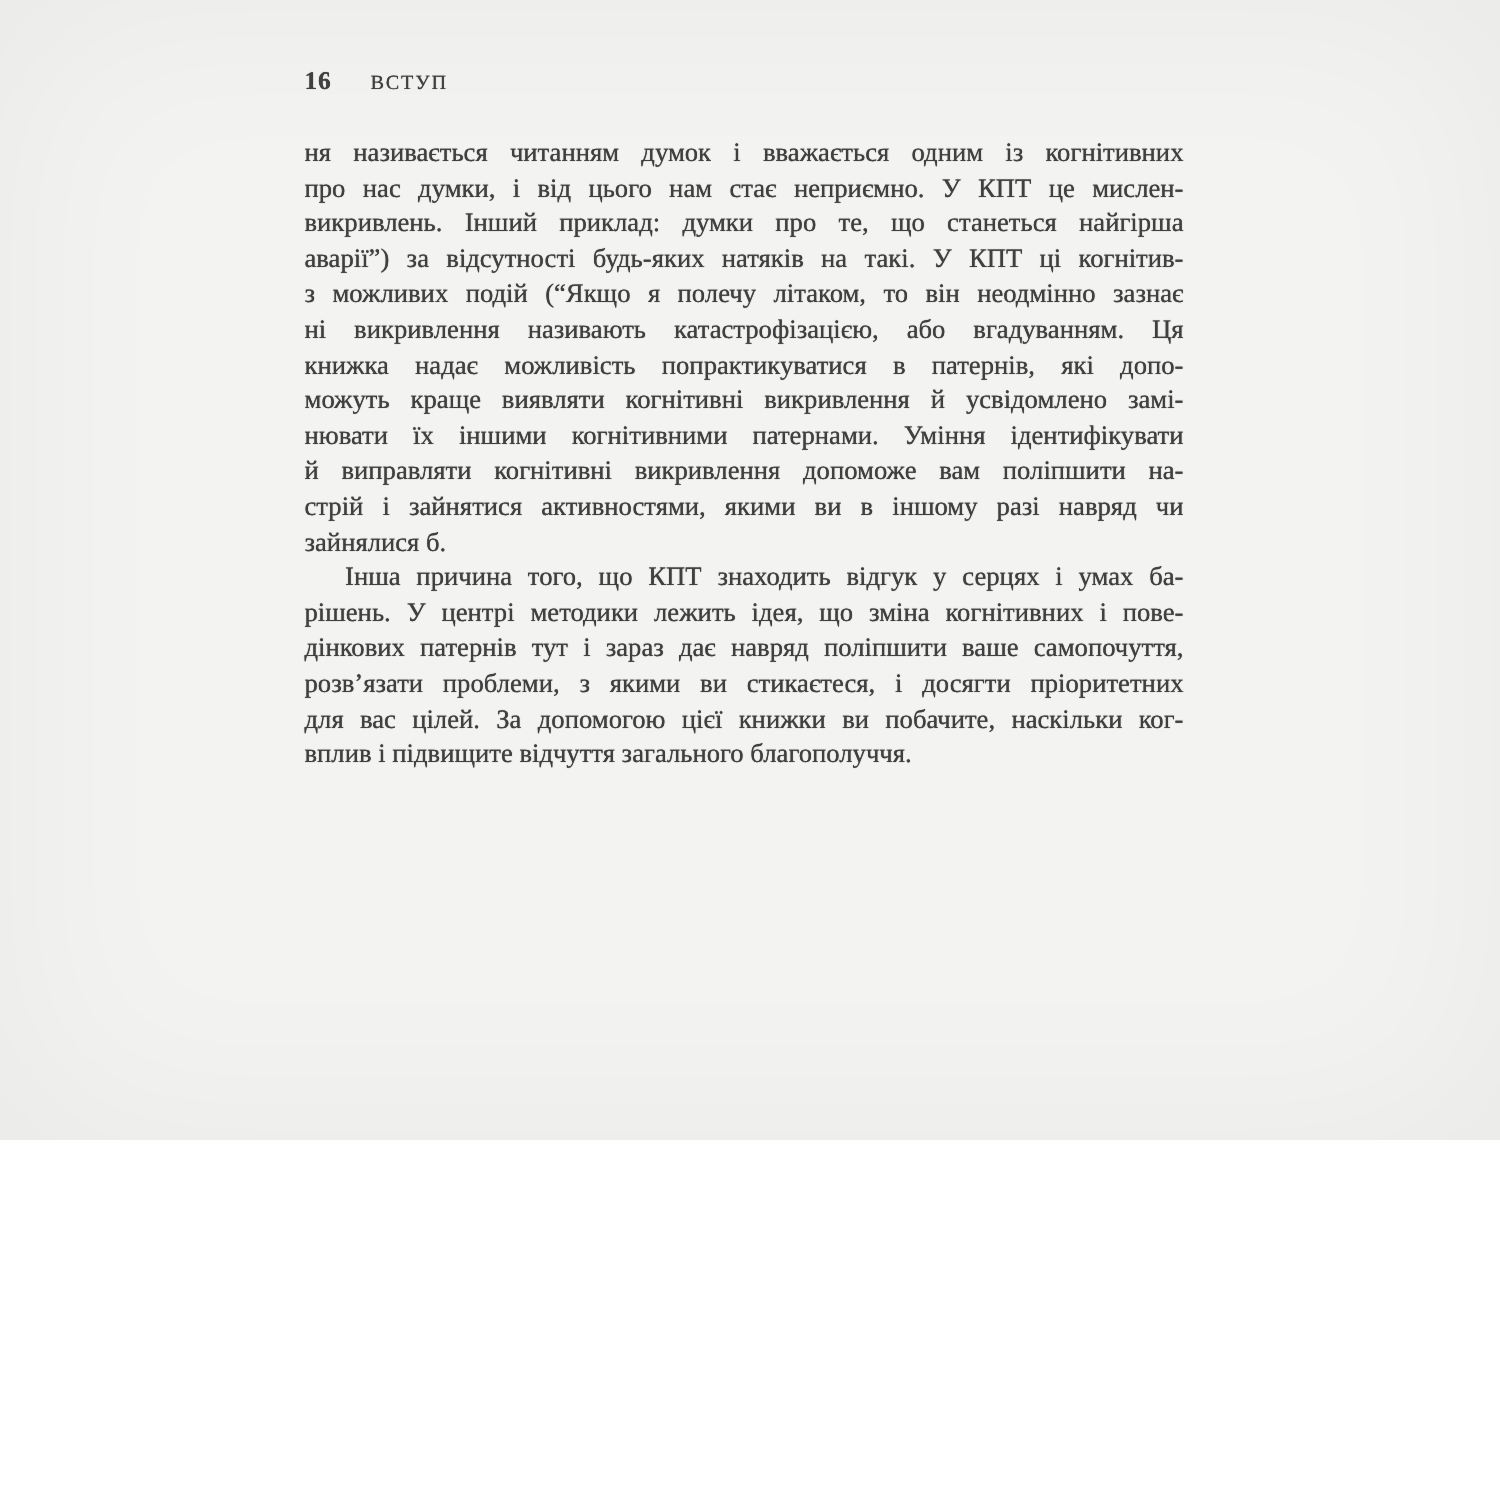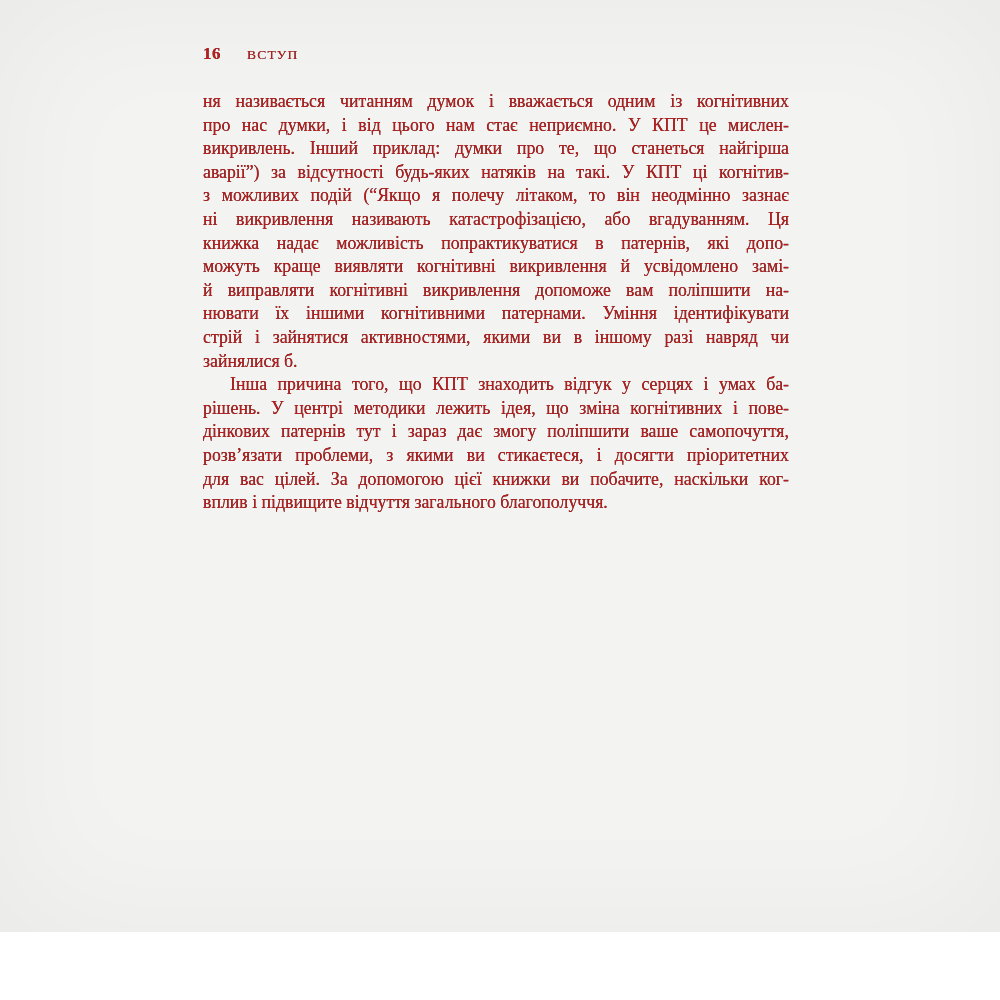--- a/index.html
+++ b/index.html
@@ -2,26 +2,26 @@
 <html><head>
 <meta charset="utf-8">
 <style>
   html, body {
     margin: 0;
     padding: 0;
   }
   .page {
     position: relative;
     width: 1000px;
-    height: 932px;
+    height: 760px;
     background: #f3f3f1;
     box-shadow: inset 0 0 140px rgba(0,0,0,0.045);
     overflow: hidden;
     font-family: "Liberation Serif", "DejaVu Serif", serif;
-    color: #b91c1c;
+    color: #404040;
   }
   .running-header {
     position: absolute;
     left: 203px;
     top: 44px;
     display: flex;
     align-items: baseline;
     gap: 26px;
     text-shadow: 0 0 0.5px rgba(40,40,40,0.85);
   }
@@ -70,24 +70,24 @@
   </div>
   <div class="text-block">
       <div class="line"><span>ня називається читанням думок і вважається одним із когнітивних</span></div>
       <div class="line"><span>про нас думки, і від цього нам стає неприємно. У КПТ це мислен-</span></div>
       <div class="line"><span>викривлень. Інший приклад: думки про те, що станеться найгірша</span></div>
       <div class="line"><span>аварії”) за відсутності будь-яких натяків на такі. У КПТ ці когнітив-</span></div>
       <div class="line"><span>з можливих подій (“Якщо я полечу літаком, то він неодмінно зазнає</span></div>
       <div class="line"><span>ні викривлення називають </span><span class="it">катастрофізацією</span><span>, або </span><span class="it">вгадуванням</span><span>. Ця</span></div>
       <div class="line"><span>книжка надає можливість попрактикуватися в патернів, які допо-</span></div>
       <div class="line"><span>можуть краще виявляти когнітивні викривлення й усвідомлено замі-</span></div>
+      <div class="line"><span>нювати їх іншими когнітивними патернами. Уміння ідентифікувати</span></div>
       <div class="line"><span>й виправляти когнітивні викривлення допоможе вам поліпшити на-</span></div>
-      <div class="line"><span>нювати їх іншими когнітивними патернами. Уміння ідентифікувати</span></div>
       <div class="line"><span>стрій і зайнятися активностями, якими ви в іншому разі навряд чи</span></div>
       <div class="line last"><span>зайнялися б.</span></div>
       <div class="line indent"><span>Інша причина того, що КПТ знаходить відгук у серцях і умах ба-</span></div>
       <div class="line"><span>рішень. У центрі методики лежить ідея, що зміна когнітивних і пове-</span></div>
-      <div class="line"><span>дінкових патернів тут і зараз дає змогу поліпшити ваше самопочуття,</span></div>
+      <div class="line"><span>дінкових патернів тут і зараз дає навряд поліпшити ваше самопочуття,</span></div>
       <div class="line"><span>розв’язати проблеми, з якими ви стикаєтеся, і досягти пріоритетних</span></div>
       <div class="line"><span>для вас цілей. За допомогою цієї книжки ви побачите, наскільки ког-</span></div>
       <div class="line last"><span>вплив і підвищите відчуття загального благополуччя.</span></div>
     </div>
 </div>
 
 </body></html>

